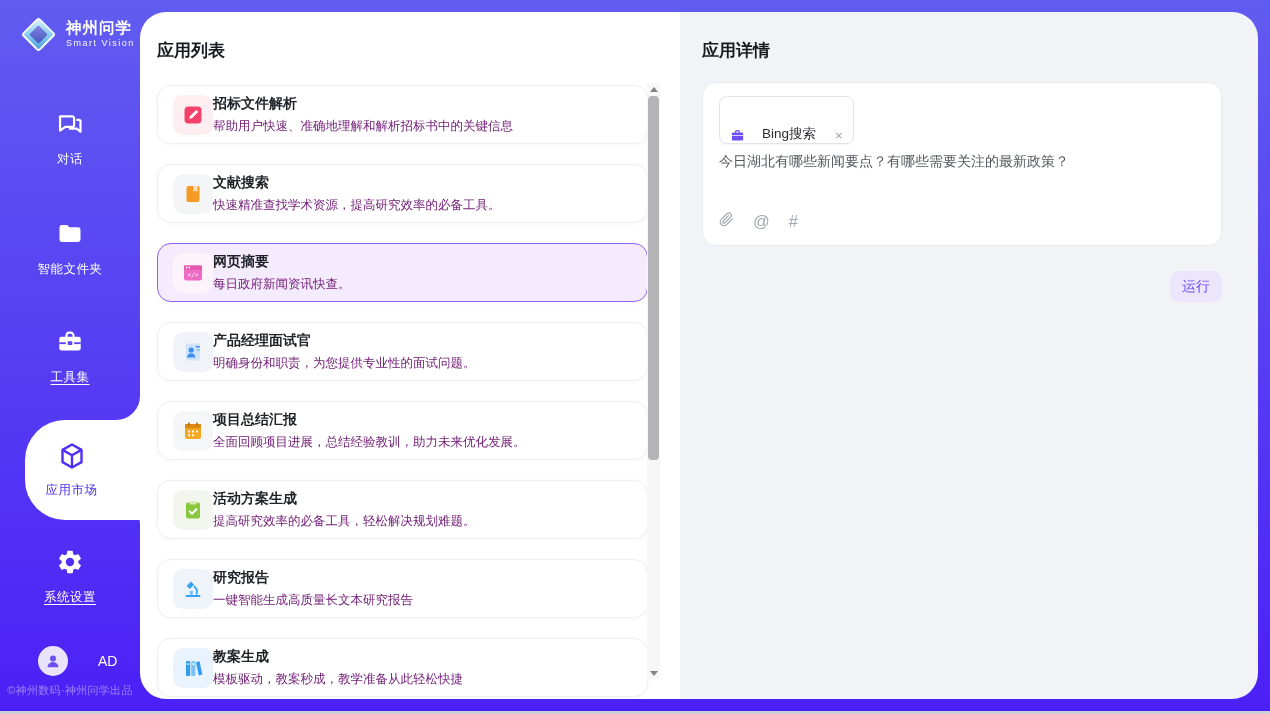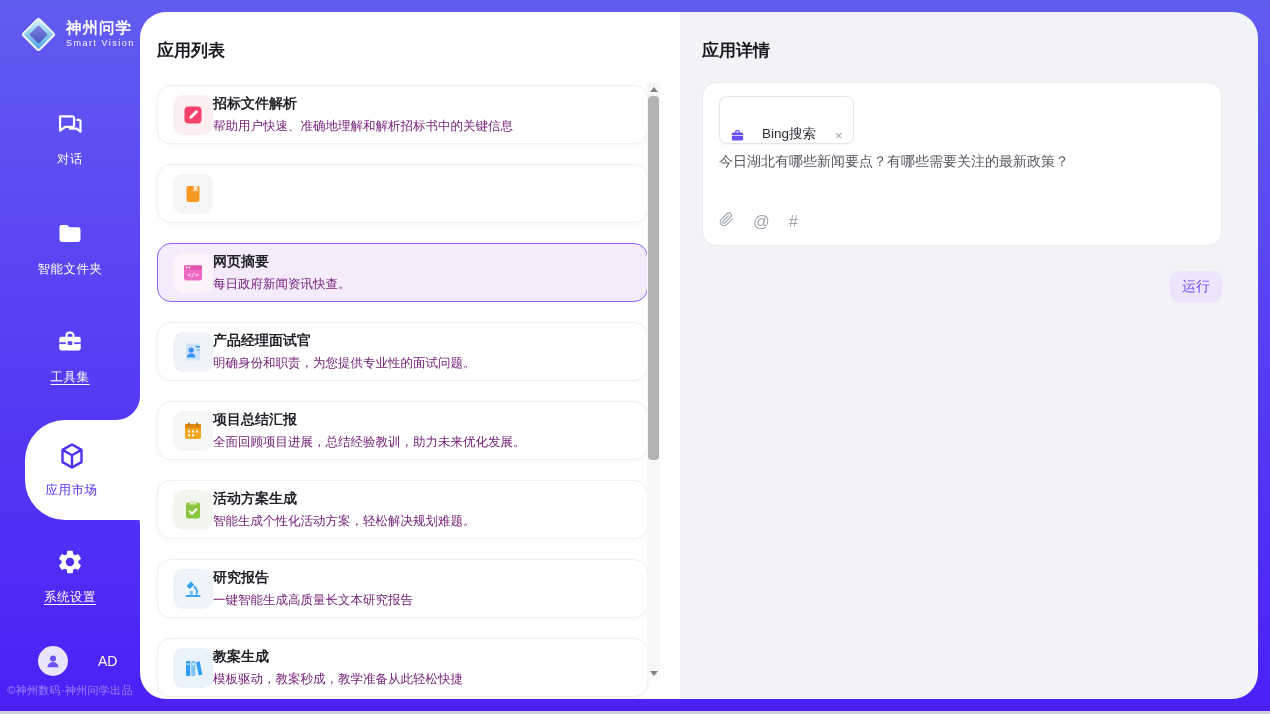--- a/index.html
+++ b/index.html
@@ -208,20 +208,24 @@
           <span class="app-desc">帮助用户快速、准确地理解和解析招标书中的关键信息</span>
         </div>
       </div>
 
       <div class="app-item">
         <div class="app-icon ic2">
           <svg width="24" height="24" viewBox="0 0 24 24">
               <path d="M5.5 6a2 2 0 0 1 2-2h9a2 2 0 0 1 2 2v12a2 2 0 0 1-2 2h-9a2 2 0 0 1-2-2V6z" fill="#f59a23"></path>
               <path d="M12.5 4h4v6l-2-1.4L12.5 10V4z" fill="#fde3bc"></path>
             </svg>
+        </div>
+        <div class="app-text">
+          <span class="app-name">文献搜索</span>
+          <span class="app-desc">快速精准查找学术资源，提高研究效率的必备工具。</span>
         </div>
       </div>
 
       <div class="app-item selected">
         <div class="app-icon ic3">
           <svg width="24" height="24" viewBox="0 0 24 24">
               <rect x="3" y="4.5" width="18" height="15" rx="2.5" fill="#ef6bc3"></rect>
               <rect x="3" y="4.5" width="18" height="4" fill="#e254ae"></rect>
               <circle cx="5.6" cy="6.5" r=".9" fill="#fff"></circle>
               <circle cx="8.4" cy="6.5" r=".9" fill="#fff"></circle>
@@ -275,21 +279,21 @@
       <div class="app-item">
         <div class="app-icon ic6">
           <svg width="24" height="24" viewBox="0 0 24 24">
               <rect x="5" y="4.5" width="14" height="16" rx="2" fill="#8bc63f"></rect>
               <rect x="8.5" y="3" width="7" height="3.6" rx="1.2" fill="#d7ecb5"></rect>
               <path d="M8.6 13.4l2.4 2.4 4.4-4.6" fill="none" stroke="#fff" stroke-width="2" stroke-linecap="round" stroke-linejoin="round"></path>
             </svg>
         </div>
         <div class="app-text">
           <span class="app-name">活动方案生成</span>
-          <span class="app-desc">智能生成个性化活动方案，轻松解决规划难题。</span>
+          <span class="app-desc">提高研究效率的必备工具，轻松解决规划难题。</span>
         </div>
       </div>
 
       <div class="app-item">
         <div class="app-icon ic7">
           <svg width="24" height="24" viewBox="0 0 24 24">
               <path d="M10 4.5l3.2 3.2-4.4 4.4L5.6 8.9z" fill="#36a3f0"></path>
               <path d="M12.8 9.4a6 6 0 0 1 2.5 8.2" fill="none" stroke="#36a3f0" stroke-width="1.8"></path>
               <rect x="4.5" y="18" width="15" height="2" rx="1" fill="#36a3f0"></rect>
               <rect x="8.8" y="13.8" width="3" height="4.4" fill="#7cc2f5"></rect>

